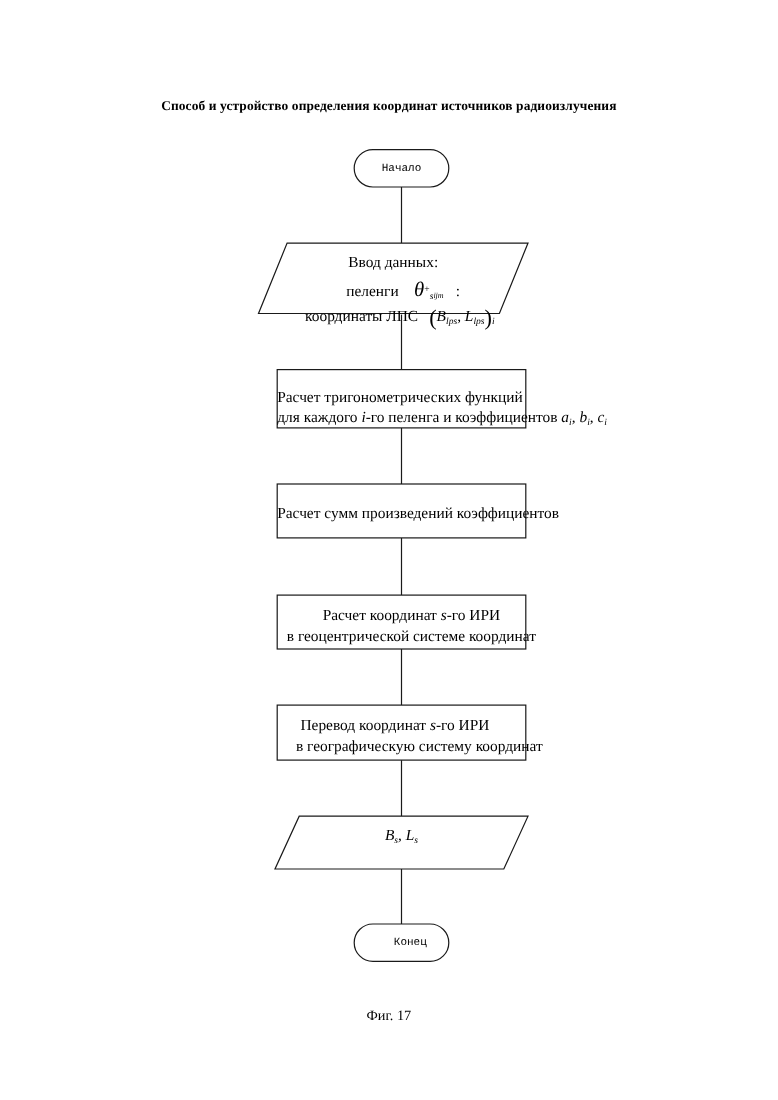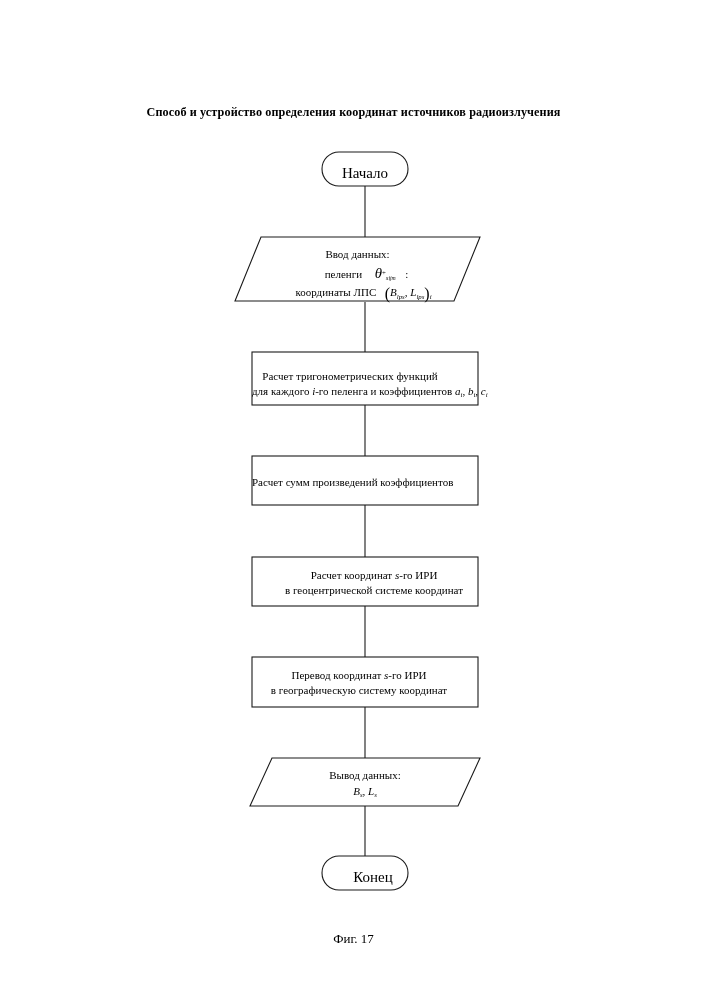--- a/index.html
+++ b/index.html
@@ -12,21 +12,20 @@
     height: 1000px;
     position: relative;
     font-family: "Liberation Serif", "DejaVu Serif", serif;
     color: #000000;
     overflow: hidden;
   }
 
   .page {
     position: absolute;
     inset: 0;
-    margin-top: 16px;
   }
 
   
   .doc-title {
     position: absolute;
     left: 0;
     right: 0;
     top: 89px;
     text-align: center;
     font-size: 12.2px;
@@ -50,27 +49,28 @@
     left: 0;
     top: 0;
     width: 707px;
     height: 1000px;
   }
 
   
   .node-text {
     position: absolute;
     text-align: center;
-    font-size: 11px;
+    font-size: 14px;
     line-height: 1.35;
     color: #000;
     pointer-events: none;
   }
   .node-text.terminal {
-    font-size: 15px;
+    font-size: 10px;
+    font-family: Liberation Mono, monospace;
   }
   .node-text .ln {
     display: block;
     white-space: nowrap;
   }
 
   
   .mi { font-style: italic; }
   .sub {
     font-size: 0.62em;
@@ -182,21 +182,20 @@
 
   <div class="node-text" style="left:269px; top:652px; width:180px;">
     <span class="ln">
       <span>Перевод координат</span>
       <span class="mi">s</span><span>-го ИРИ</span>
     </span>
     <span class="ln">в географическую систему координат</span>
   </div>
 
   <div class="node-text" style="left:250px; top:752px; width:230px;">
-    <span class="ln io-line-1">Вывод данных:</span>
     <span class="ln">
       <span class="mi">B</span><span class="sub">s</span><span>,</span>
       <span class="mi">L</span><span class="sub">s</span>
     </span>
   </div>
 
   <div class="node-text terminal" style="left:322px; top:851px; width:102px;">
     <span class="ln">Конец</span>
   </div>
 

